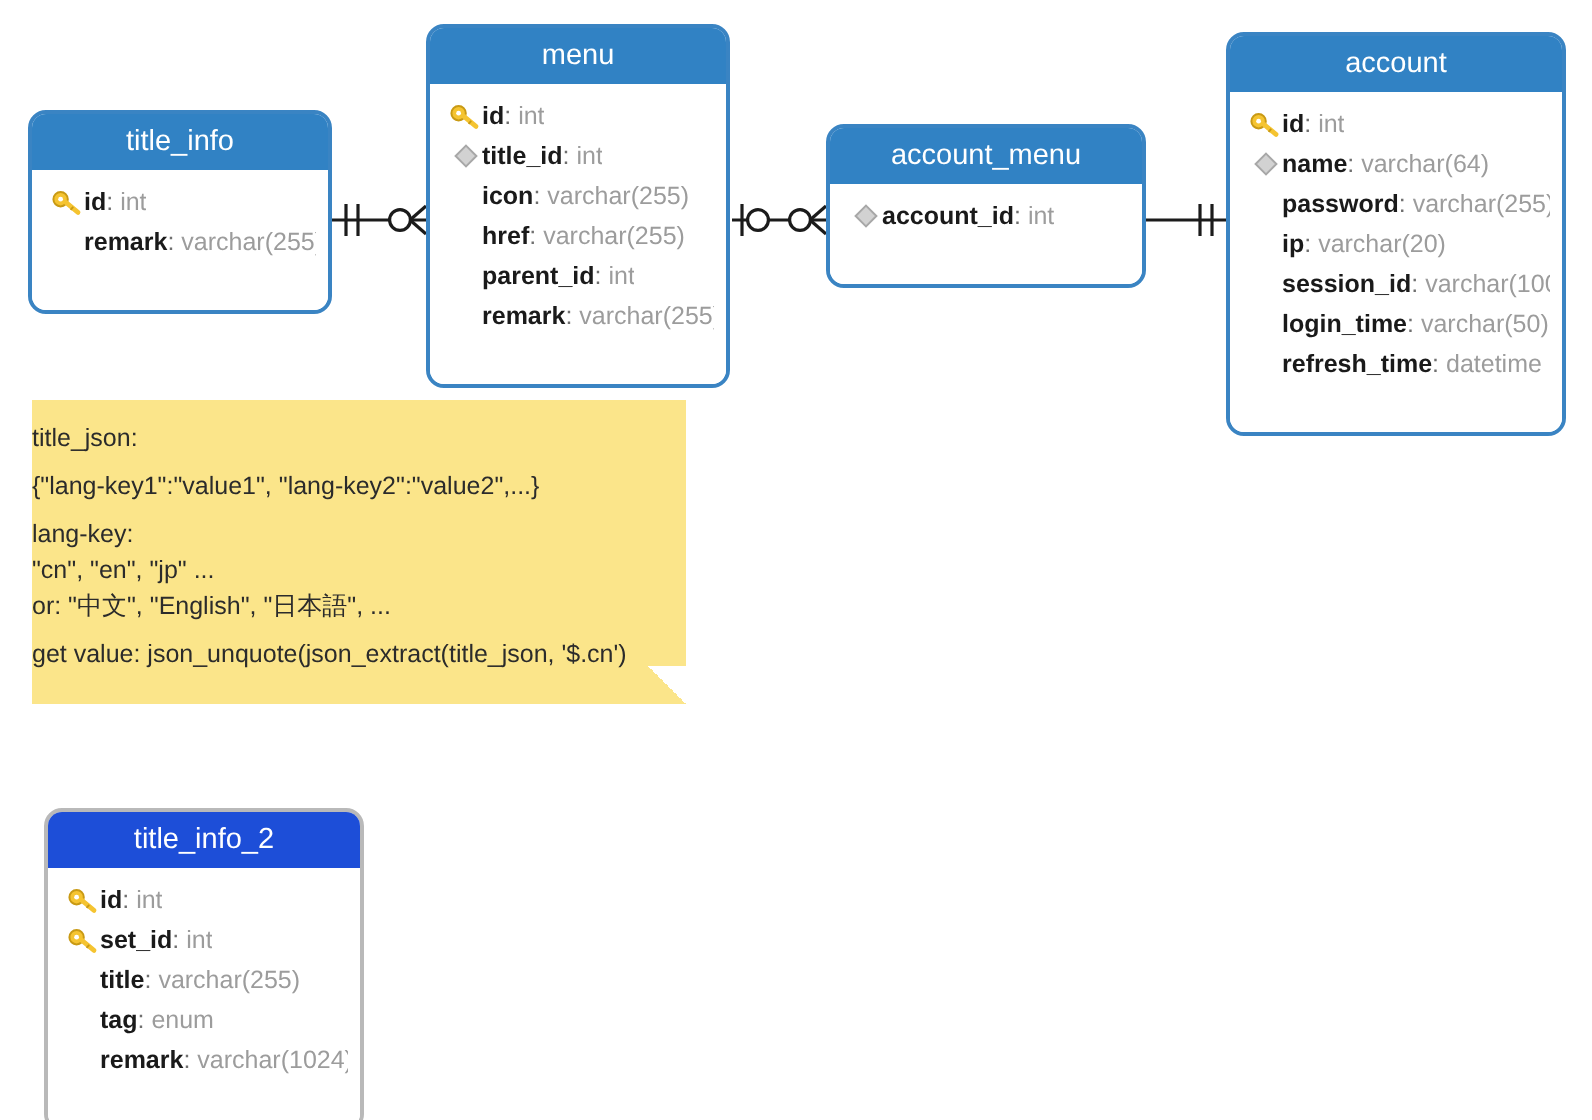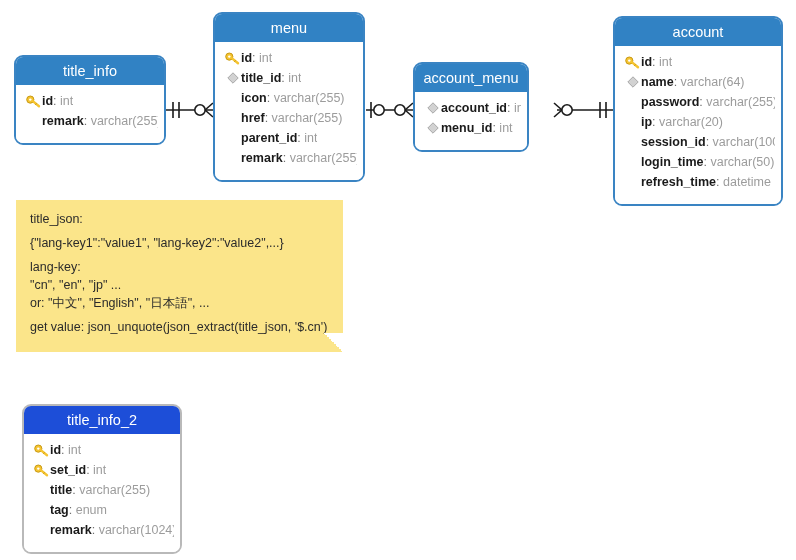--- a/index.html
+++ b/index.html
@@ -48,21 +48,21 @@
     font-size: 14.5px;
     color: #ffffff;
   }
   .entity.blue > .entity-header {
     background: #3182c4;
   }
   .entity.gray > .entity-header {
     background: #1d4ed8;
   }
   .entity-body {
-    padding: 6px 0 12px 0;
+    padding: 6px 0 24px 0;
     background: #ffffff;
   }
   .field-row {
     display: flex;
     align-items: center;
     height: 20px;
     padding: 0 6px 0 9px;
     white-space: nowrap;
   }
   .field-icon {
@@ -84,21 +84,21 @@
   }
   .field-type {
     color: #9c9c9c;
   }
 
   
   .note {
     position: absolute;
     background: #fbe58a;
     box-sizing: border-box;
-    padding: 12px 14px 10px 14px;
+    padding: 12px 14px 10px 0;
   }
   .note-line {
     font-size: 12.5px;
     color: #2b2b2b;
     line-height: 15px;
     margin-bottom: 9px;
     white-space: nowrap;
   }
   .note-line.tight {
     margin-bottom: 3px;
@@ -236,45 +236,35 @@
       <div class="field-row">
         <span class="field-icon"></span>
         <span class="field-text">
           <span class="field-name">remark</span><span>: </span><span class="field-type">varchar(255)</span>
         </span>
       </div>
 
     </div>
   </div>
 
-  <div class="entity blue" style="left:413px; top:62px; width:116px;">
+  <div class="entity blue" style="left:413px; top:62px; width:160px;">
     <div class="entity-header">account_menu</div>
     <div class="entity-body">
 
       <div class="field-row">
         <span class="field-icon">
           <svg width="12" height="12" viewBox="0 0 12 12">
             <path d="M6 0.8 L11.2 6 L6 11.2 L0.8 6 Z" fill="#d2d2d2" stroke="#a8a8a8" stroke-width="1"></path>
           </svg>
         </span>
         <span class="field-text">
           <span class="field-name">account_id</span><span>: </span><span class="field-type">int</span>
         </span>
       </div>
 
-      <div class="field-row">
-        <span class="field-icon">
-          <svg width="12" height="12" viewBox="0 0 12 12">
-            <path d="M6 0.8 L11.2 6 L6 11.2 L0.8 6 Z" fill="#d2d2d2" stroke="#a8a8a8" stroke-width="1"></path>
-          </svg>
-        </span>
-        <span class="field-text">
-          <span class="field-name">menu_id</span><span>: </span><span class="field-type">int</span>
-        </span>
-      </div>
 
     </div>
   </div>
 
   <div class="entity blue" style="left:613px; top:16px; width:170px;">
     <div class="entity-header">account</div>
     <div class="entity-body">
 
       <div class="field-row">
         <span class="field-icon">

